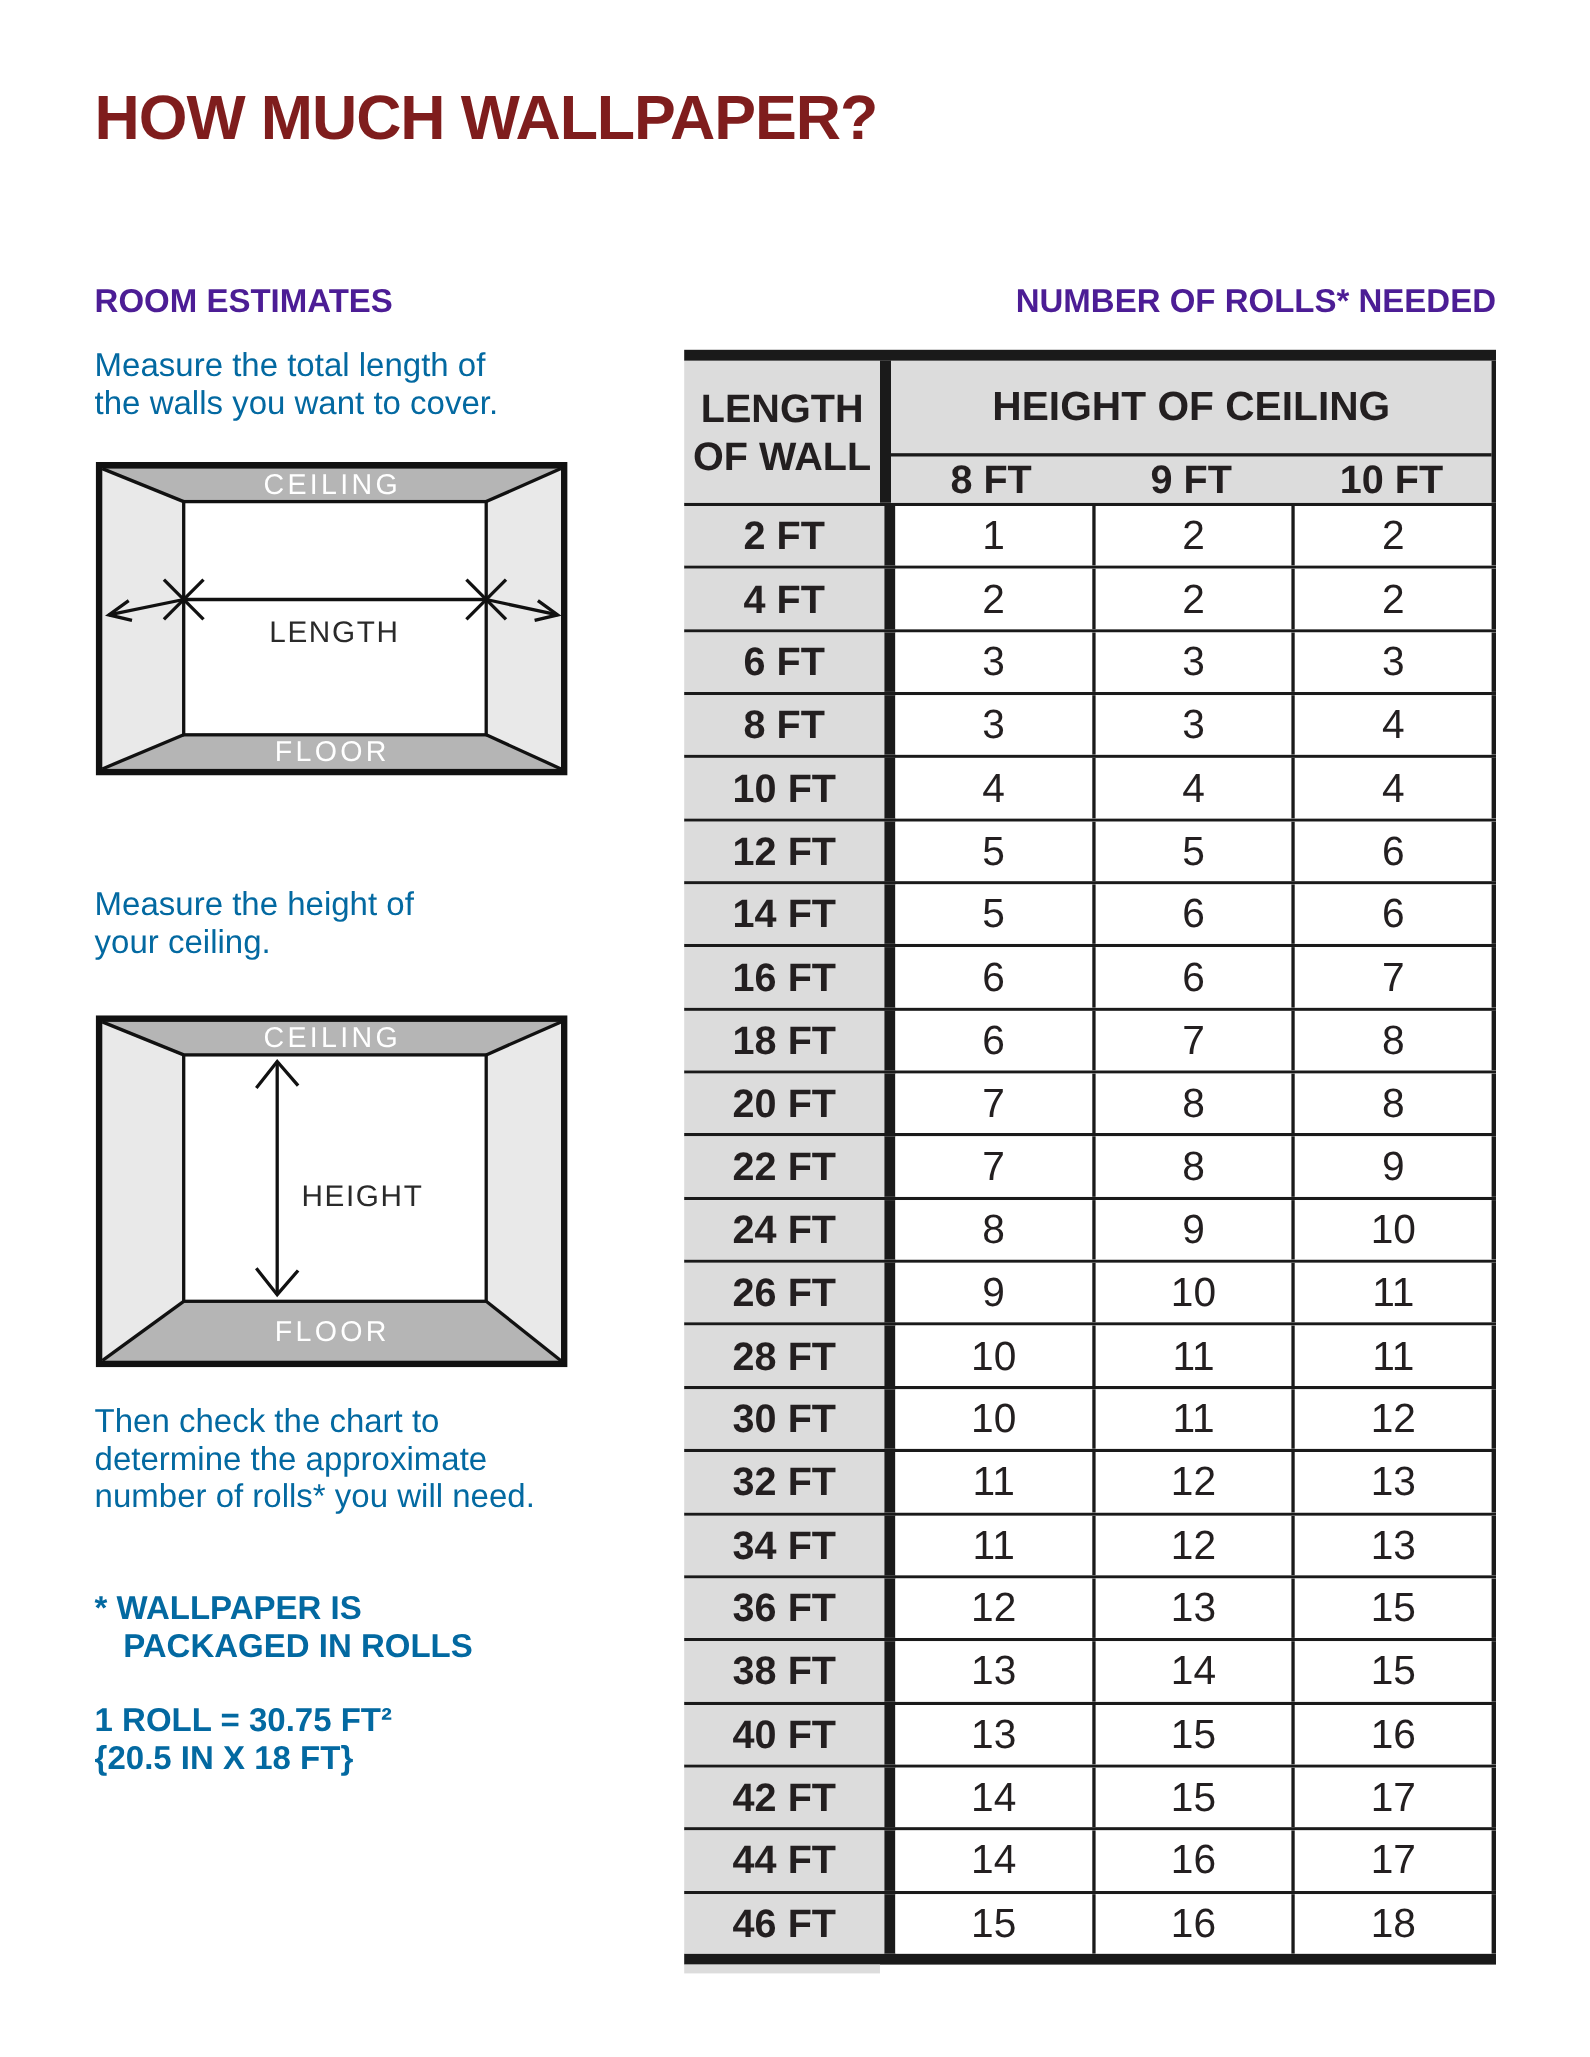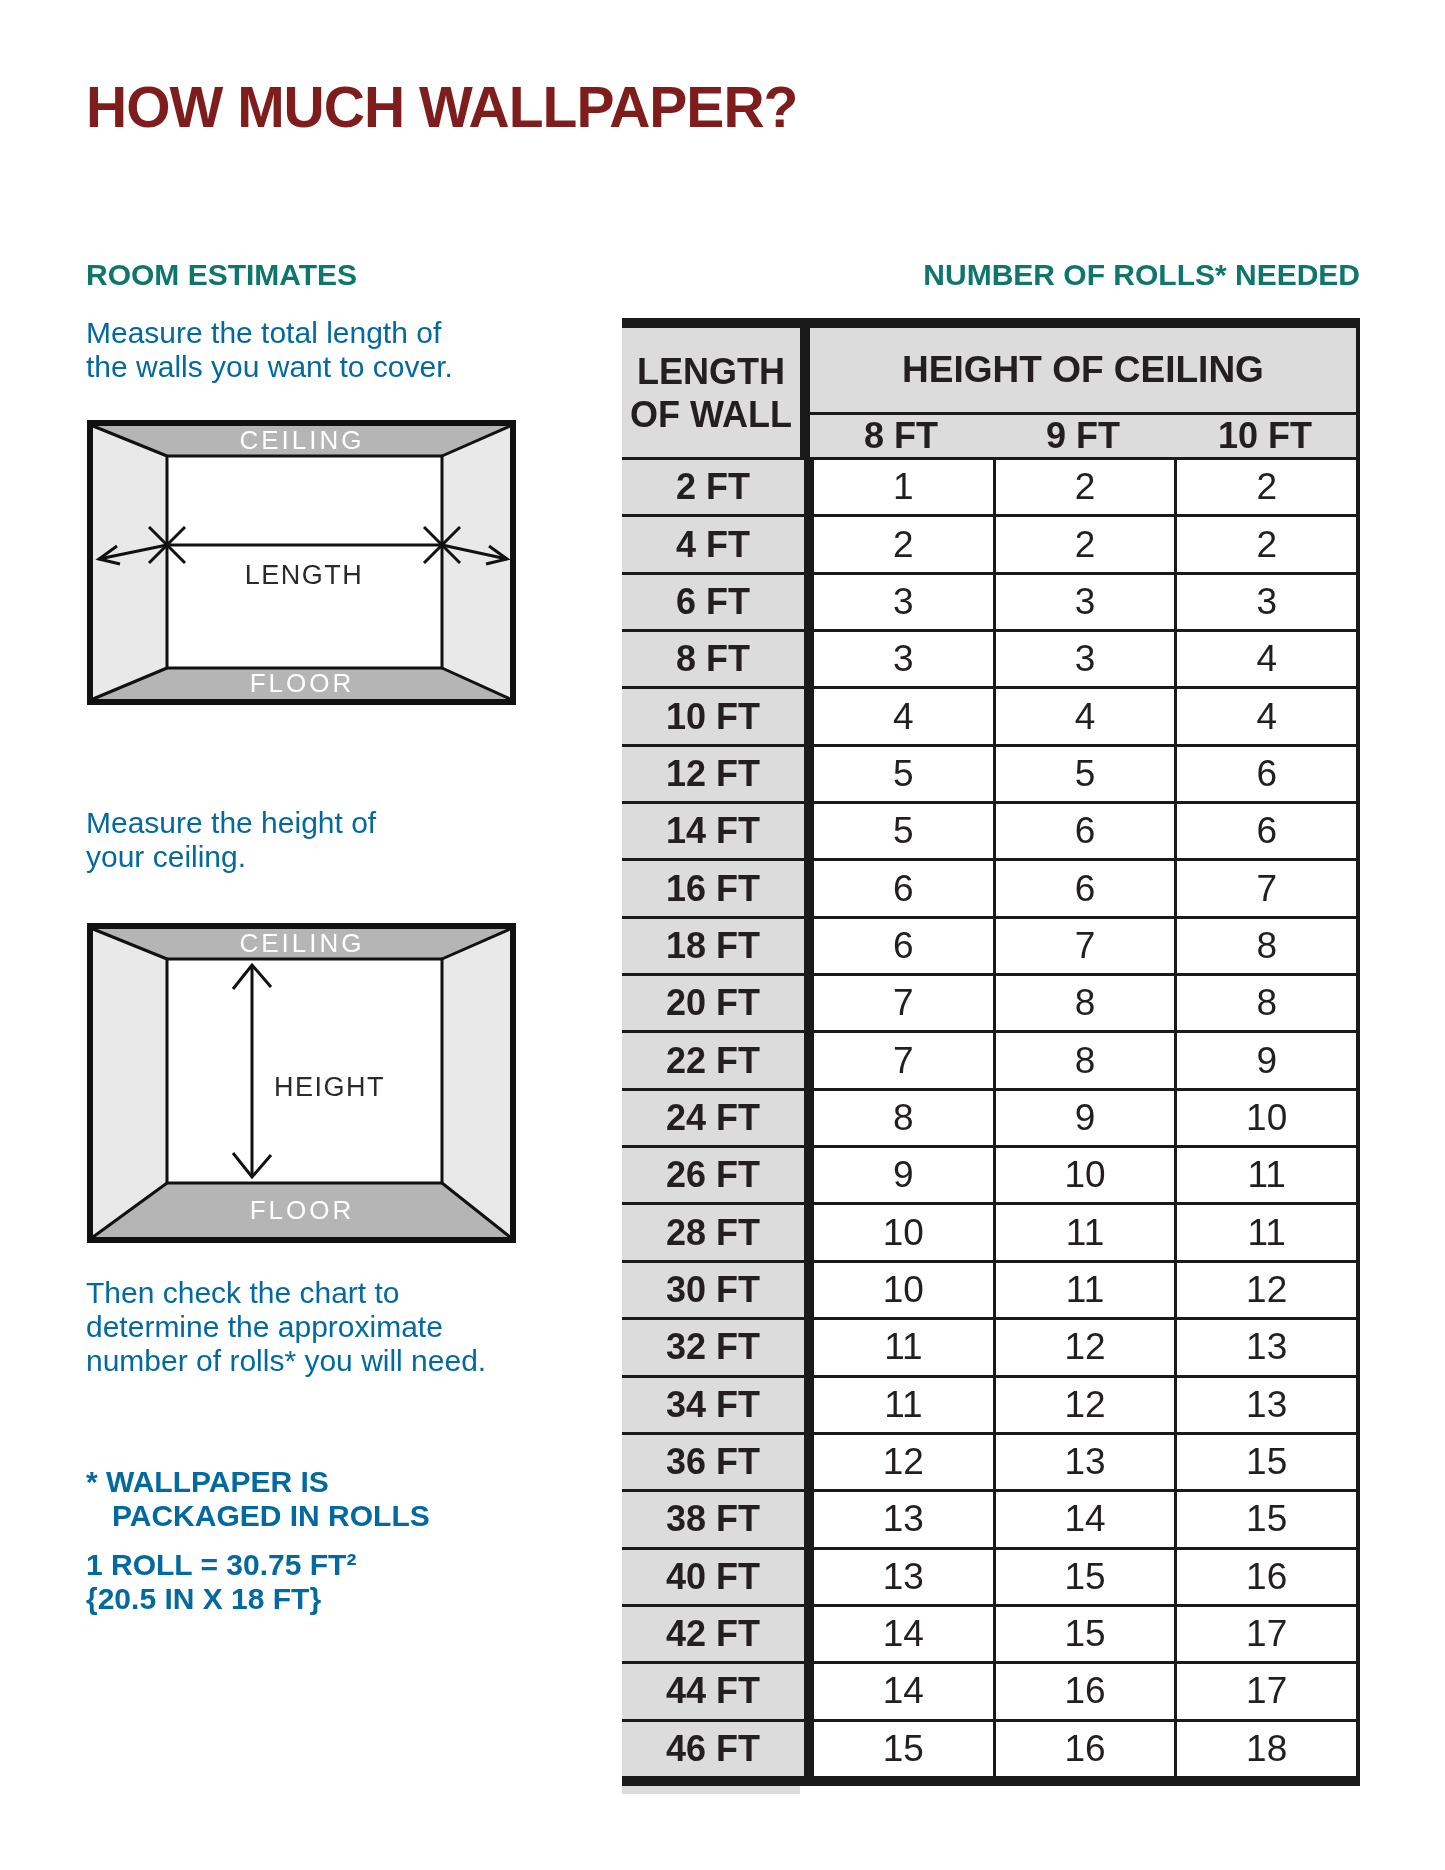--- a/index.html
+++ b/index.html
@@ -2,30 +2,30 @@
 <html><head>
 <meta charset="utf-8">
 <style>
   html,body{margin:0;padding:0;background:#fff;}
   .page{position:relative;width:1445px;height:1870px;background:#fff;overflow:hidden;
         font-family:"Liberation Sans","DejaVu Sans",sans-serif;color:#231F20;}
 
   .title{position:absolute;left:86px;top:74px;margin:0;font-size:57px;font-weight:bold;
          letter-spacing:-1px;color:#7f1d1d;white-space:nowrap;}
 
-  .sec-head{position:absolute;margin:0;font-size:30px;font-weight:bold;color:#0f766e;letter-spacing:0;}
+  .sec-head{position:absolute;margin:0;font-size:30px;font-weight:bold;color:#4c1d95;letter-spacing:0;}
   .room-estimates{left:86px;top:258px;}
   .rolls-heading{left:622px;top:258px;width:738px;text-align:right;}
 
   .para{position:absolute;left:86px;margin:0;font-size:30px;line-height:34px;color:#0369a1;}
   .step1{top:316px;}
   .step2{top:806px;}
   .step3{top:1276px;}
   .bold-note{font-weight:bold;font-size:30px;line-height:34px;}
-  .note{top:1446px;margin-top:19px;}
+  .note{top:1446px;}
   .note .indent{padding-left:26px;}
   .rollinfo{top:1548px;}
 
   .diag{position:absolute;left:87px;display:block;}
   .diag1{top:420px;}
   .diag2{top:923px;}
 
   .svgtxt{font-family:"Liberation Sans","DejaVu Sans",sans-serif;}
 
   

